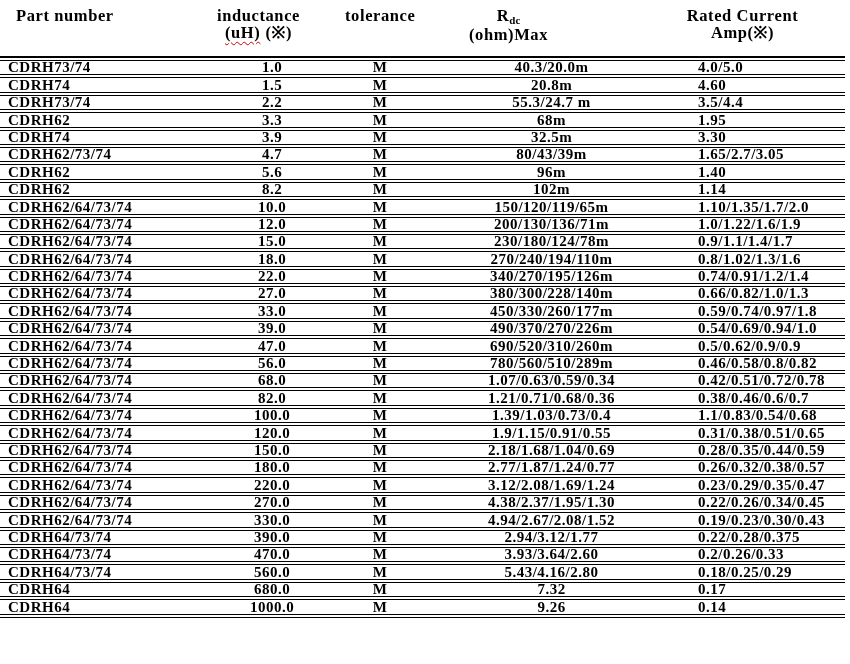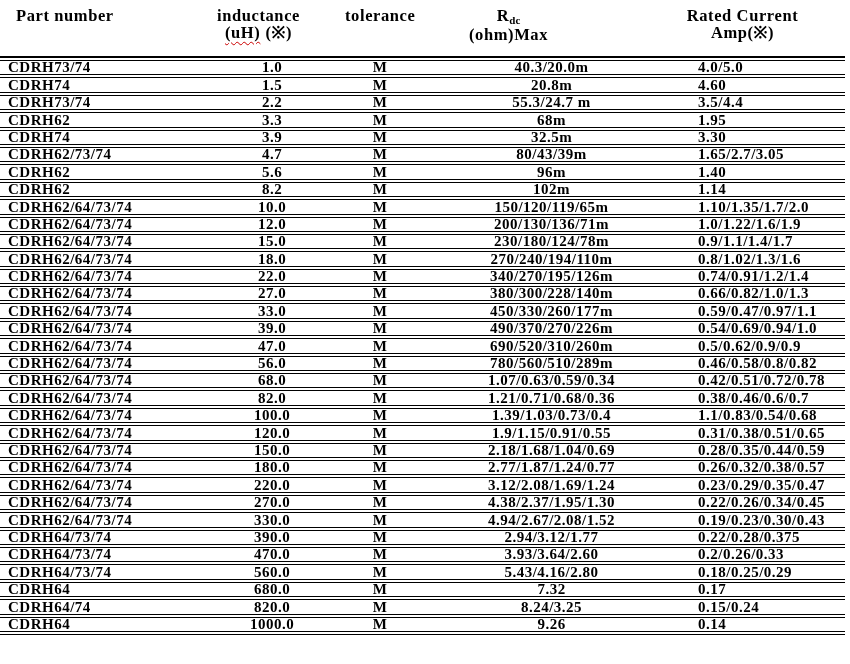--- a/index.html
+++ b/index.html
@@ -213,21 +213,21 @@
           <td class="c2">27.0</td>
           <td class="c3">M</td>
           <td class="c4">380/300/228/140m</td>
           <td class="c5">0.66/0.82/1.0/1.3</td>
         </tr>
         <tr>
           <td class="c1">CDRH62/64/73/74</td>
           <td class="c2">33.0</td>
           <td class="c3">M</td>
           <td class="c4">450/330/260/177m</td>
-          <td class="c5">0.59/0.47/0.97/1.1</td>
+          <td class="c5">0.59/0.74/0.97/1.8</td>
         </tr>
         <tr>
           <td class="c1">CDRH62/64/73/74</td>
           <td class="c2">39.0</td>
           <td class="c3">M</td>
           <td class="c4">490/370/270/226m</td>
           <td class="c5">0.54/0.69/0.94/1.0</td>
         </tr>
         <tr>
           <td class="c1">CDRH62/64/73/74</td>
@@ -326,27 +326,20 @@
           <td class="c3">M</td>
           <td class="c4">5.43/4.16/2.80</td>
           <td class="c5">0.18/0.25/0.29</td>
         </tr>
         <tr>
           <td class="c1">CDRH64</td>
           <td class="c2">680.0</td>
           <td class="c3">M</td>
           <td class="c4">7.32</td>
           <td class="c5">0.17</td>
-        </tr>
-        <tr>
-          <td class="c1">CDRH64/74</td>
-          <td class="c2">820.0</td>
-          <td class="c3">M</td>
-          <td class="c4">8.24/3.25</td>
-          <td class="c5">0.15/0.24</td>
         </tr>
         <tr>
           <td class="c1">CDRH64</td>
           <td class="c2">1000.0</td>
           <td class="c3">M</td>
           <td class="c4">9.26</td>
           <td class="c5">0.14</td>
         </tr>
       </tbody>
   </table>

